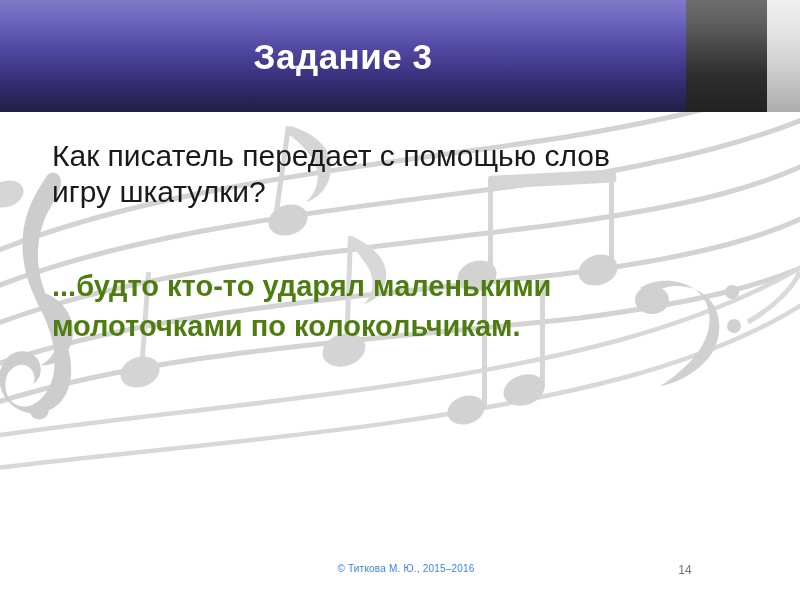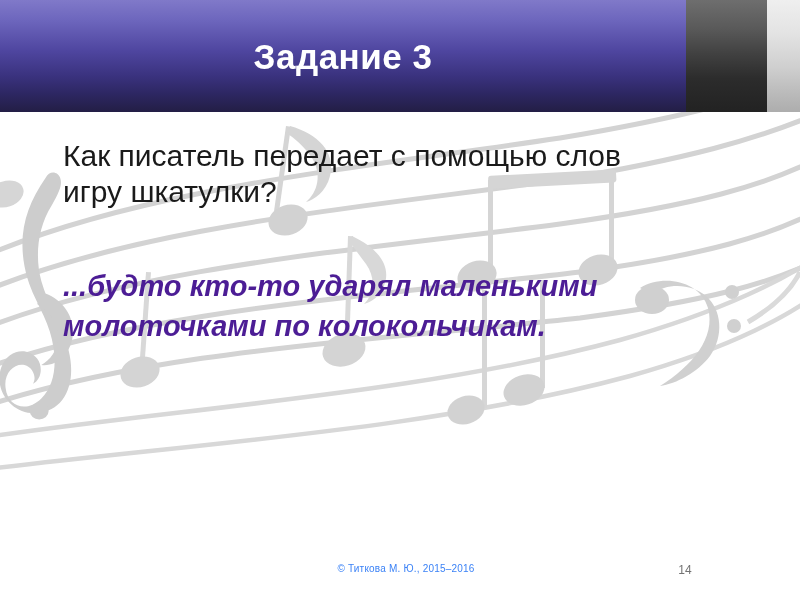--- a/index.html
+++ b/index.html
@@ -91,35 +91,33 @@
     pointer-events: none;
   }
   .bg-art svg { display: block; }
 
   
   .body-text {
     position: absolute;
     left: 52px;
     top: 138px;
     width: 700px;
-    margin-left: 11px;
   }
   .question {
     font-size: 30px;
     line-height: 36px;
     color: #1a1a1a;
     font-weight: normal;
     max-width: 610px;
   }
   .answer {
     margin-top: 56px;
     font-size: 29px;
     line-height: 40px;
-    color: #4c1d95;
-    font-style: italic;
+    color: #4d7c0f;
     font-weight: bold;
     max-width: 620px;
   }
 
   
   .footer-copyright {
     position: absolute;
     left: 6px;
     top: 563px;
     width: 800px;

